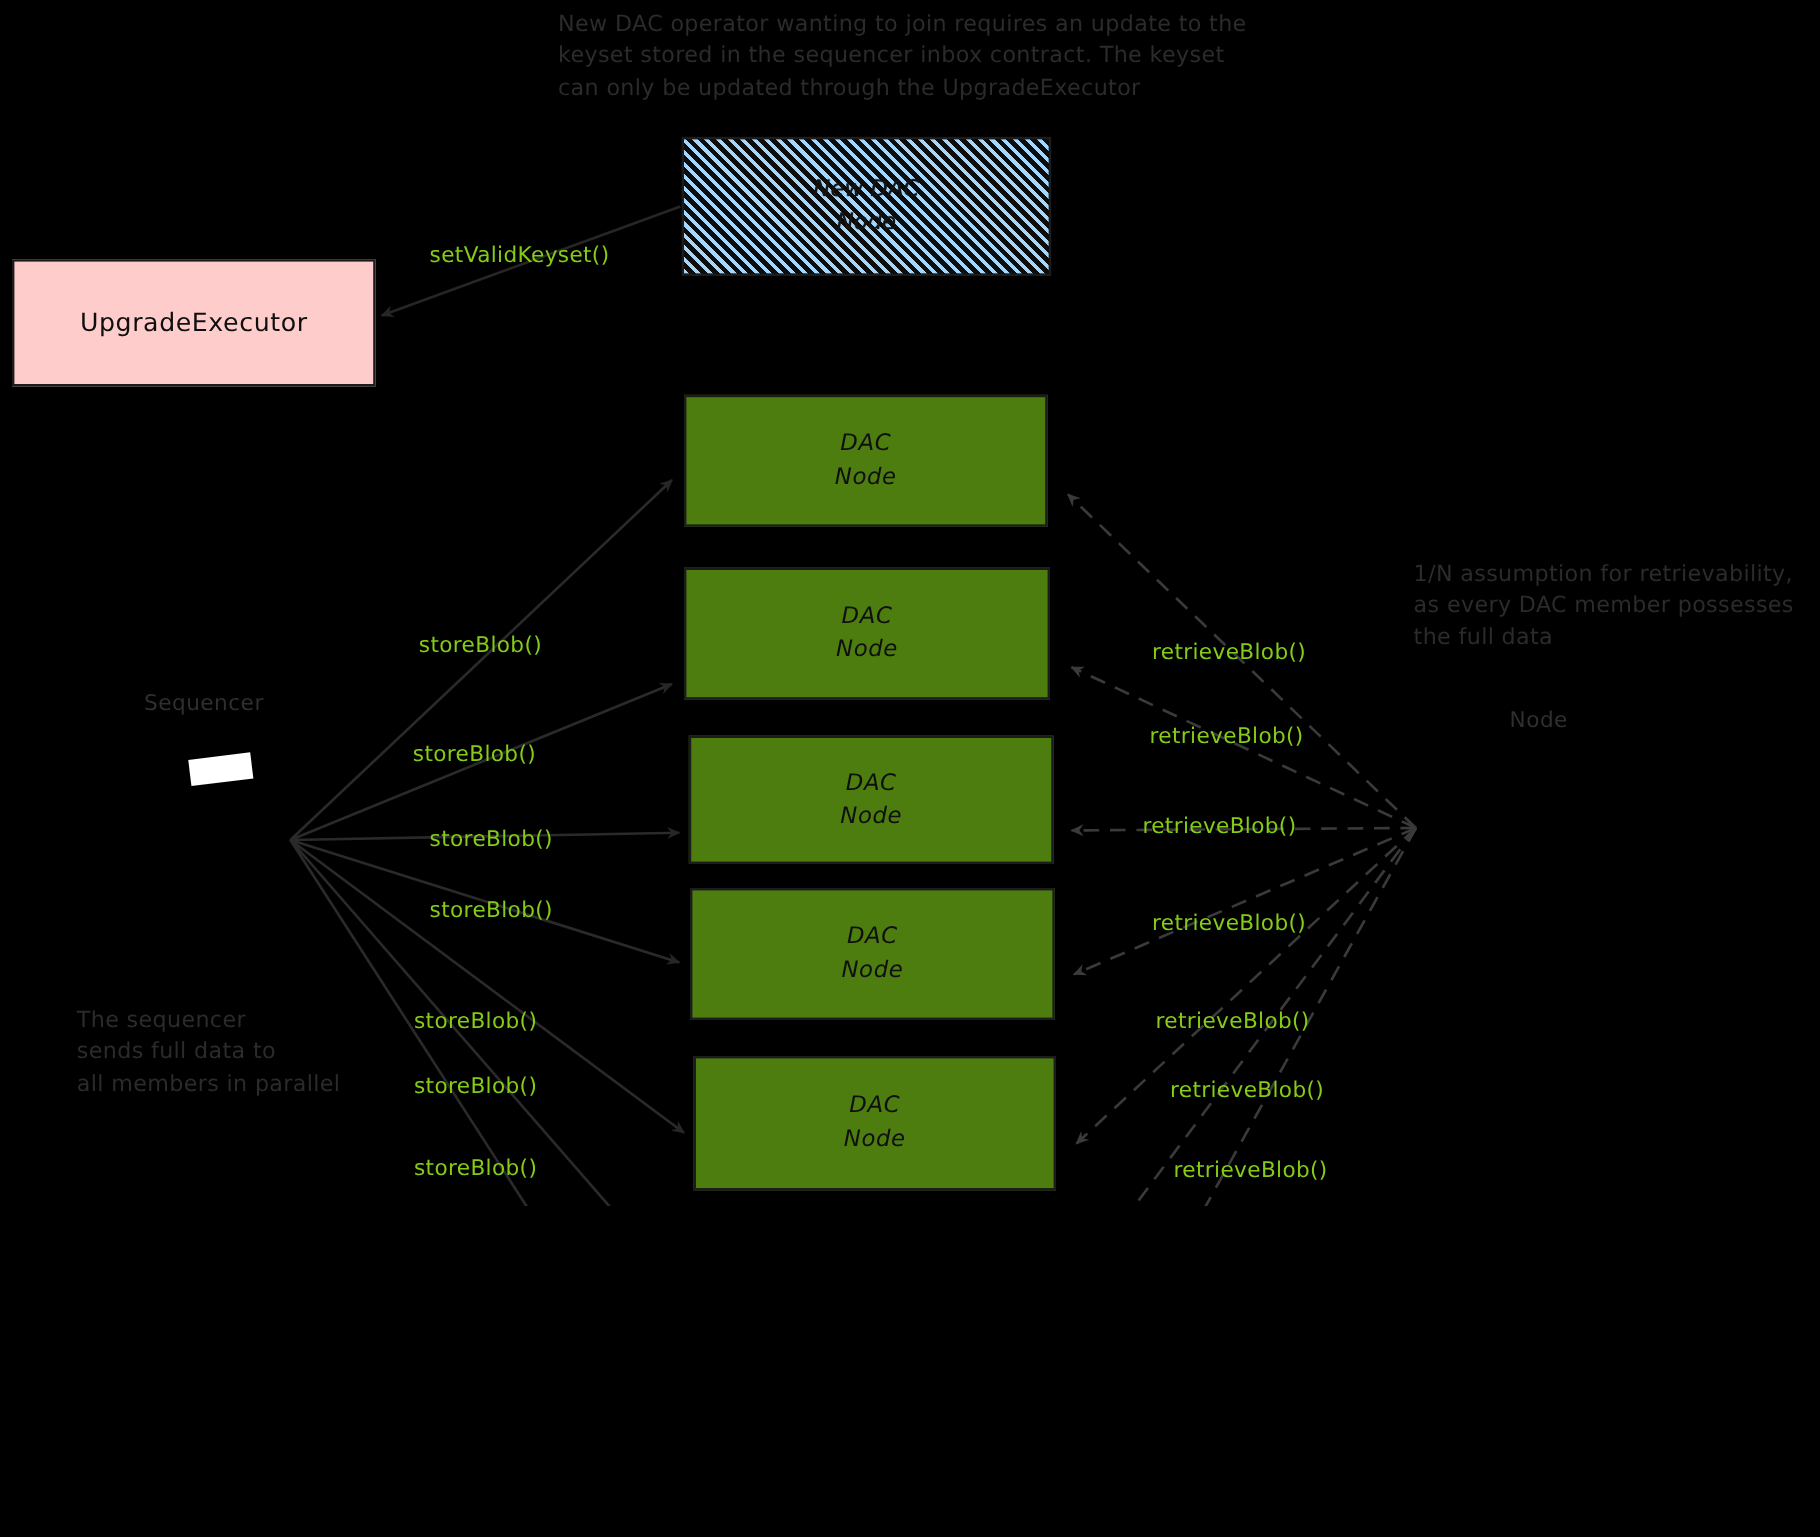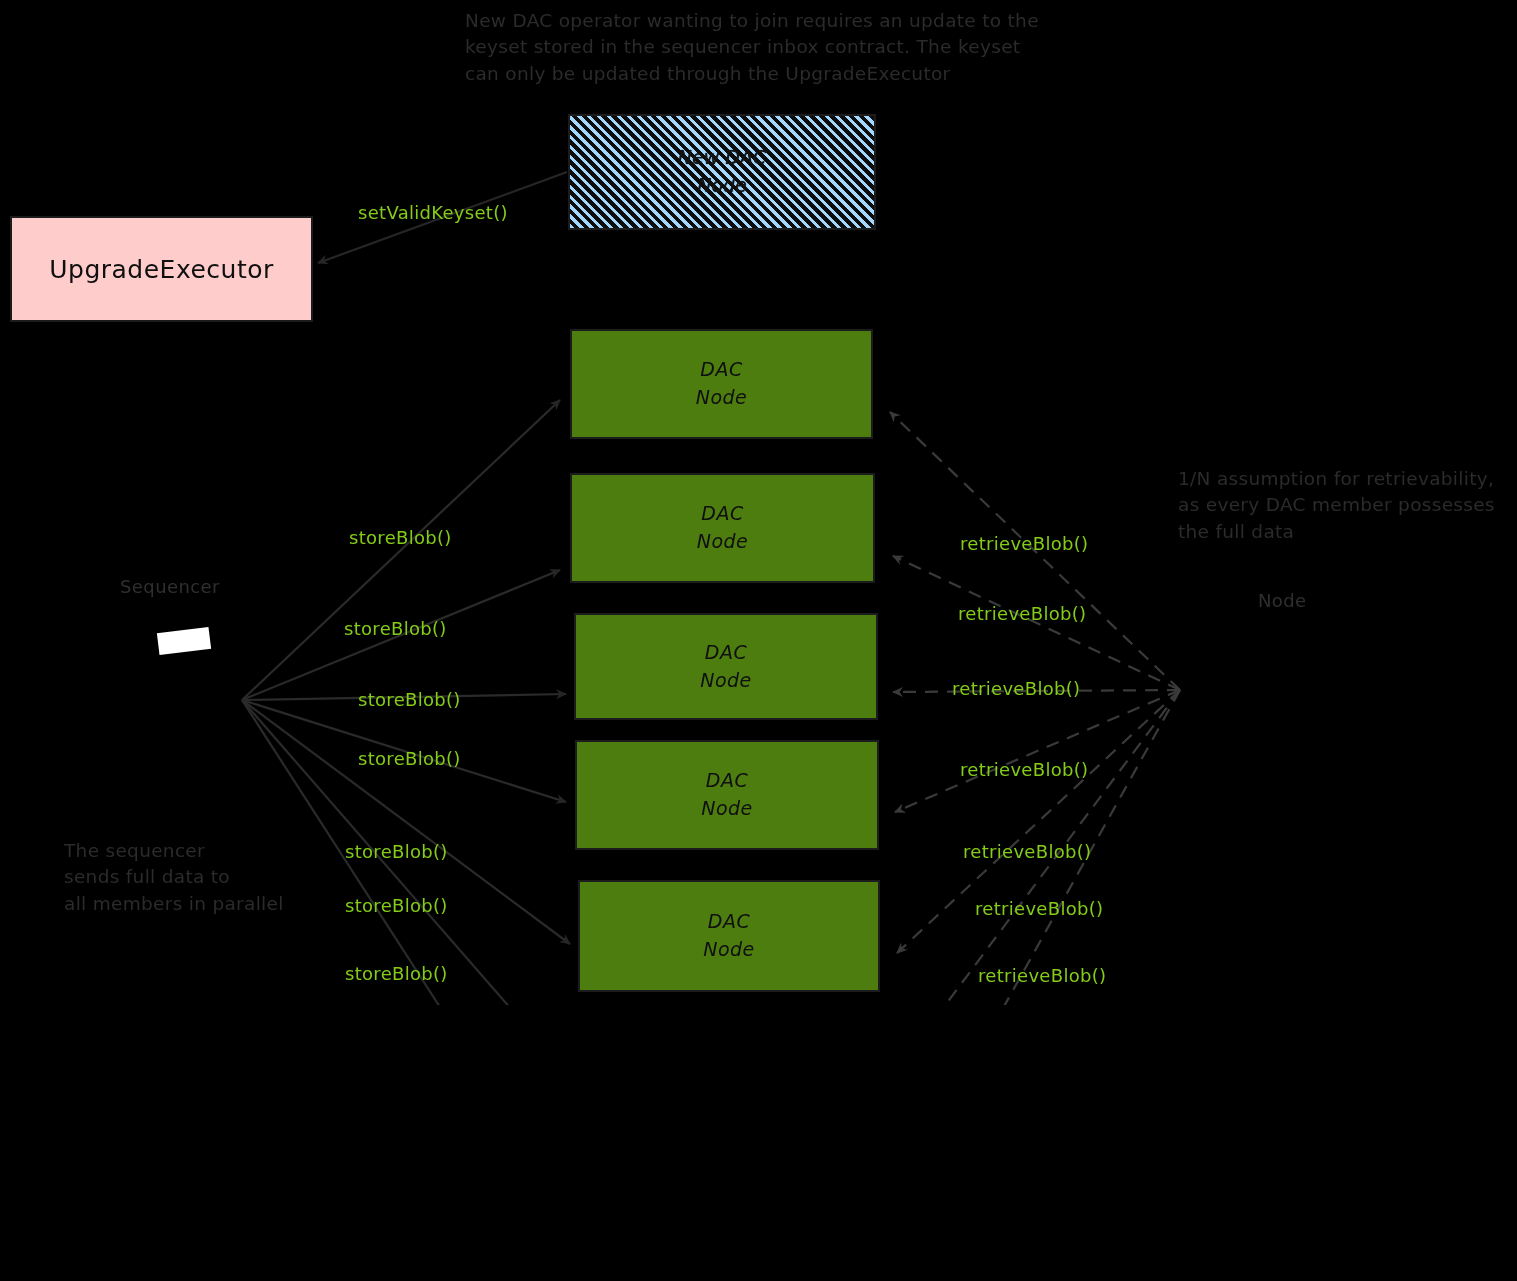--- a/index.html
+++ b/index.html
@@ -26,21 +26,21 @@
     font-style:italic;
     letter-spacing:.5px;
   }
   .node-box span{display:block;text-align:center;}
   .pink-box{
     position:absolute;
     background:#ffcccc;
     border:2px solid #1c1c1c;
     box-sizing:border-box;
     display:flex;align-items:center;justify-content:center;
-    color:#0f0f0f;font-size:25px;letter-spacing:.5px;
+    color:#0f0f0f;font-size:21px;letter-spacing:.5px;
   }
   .hatch-box{
     position:absolute;
     border:2px solid #1c1c1c;
     box-sizing:border-box;
     background:
       repeating-linear-gradient(45deg,
         #a3d7fd 0px, #a3d7fd 3px,
         #0d0d0d 3px, #0d0d0d 7px);
     display:flex;flex-direction:column;

